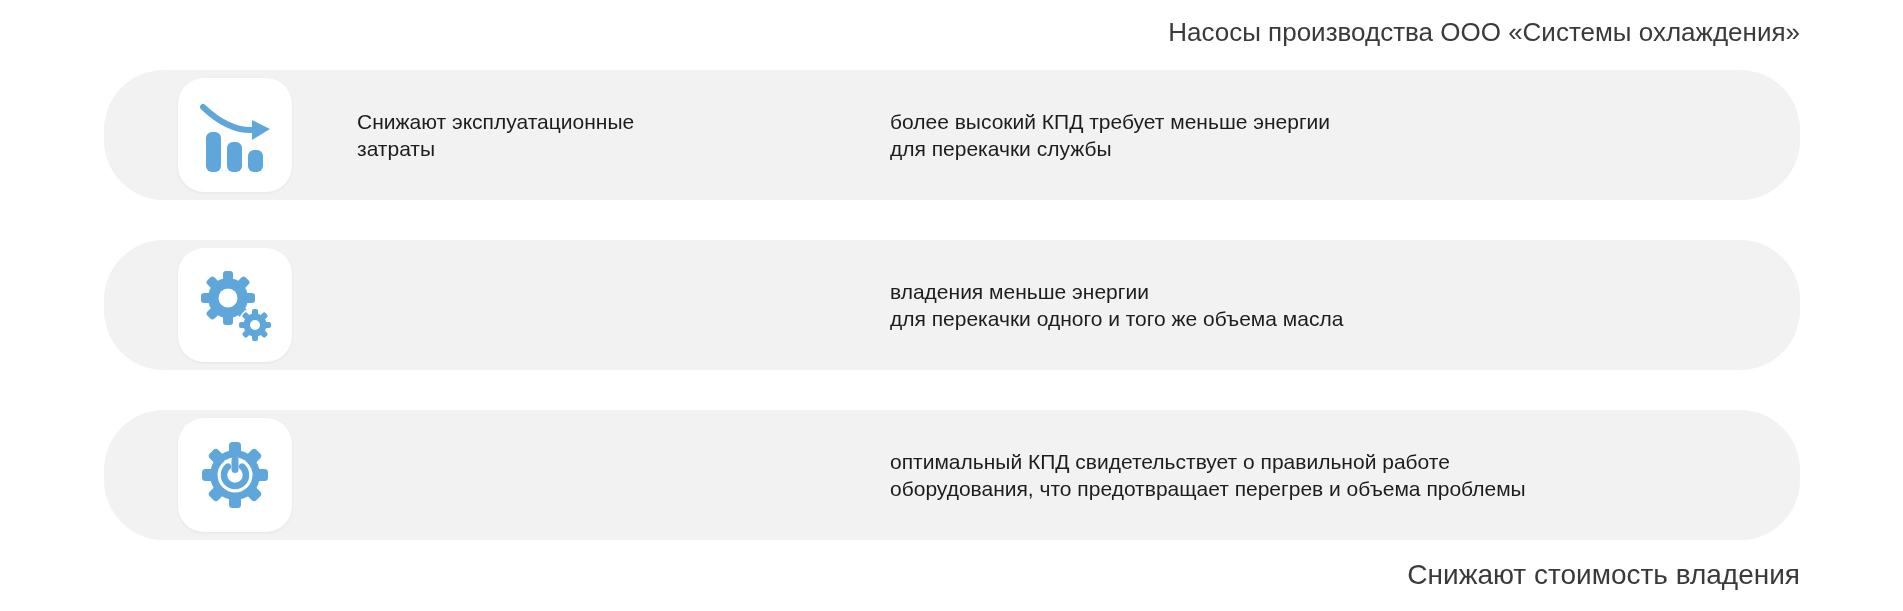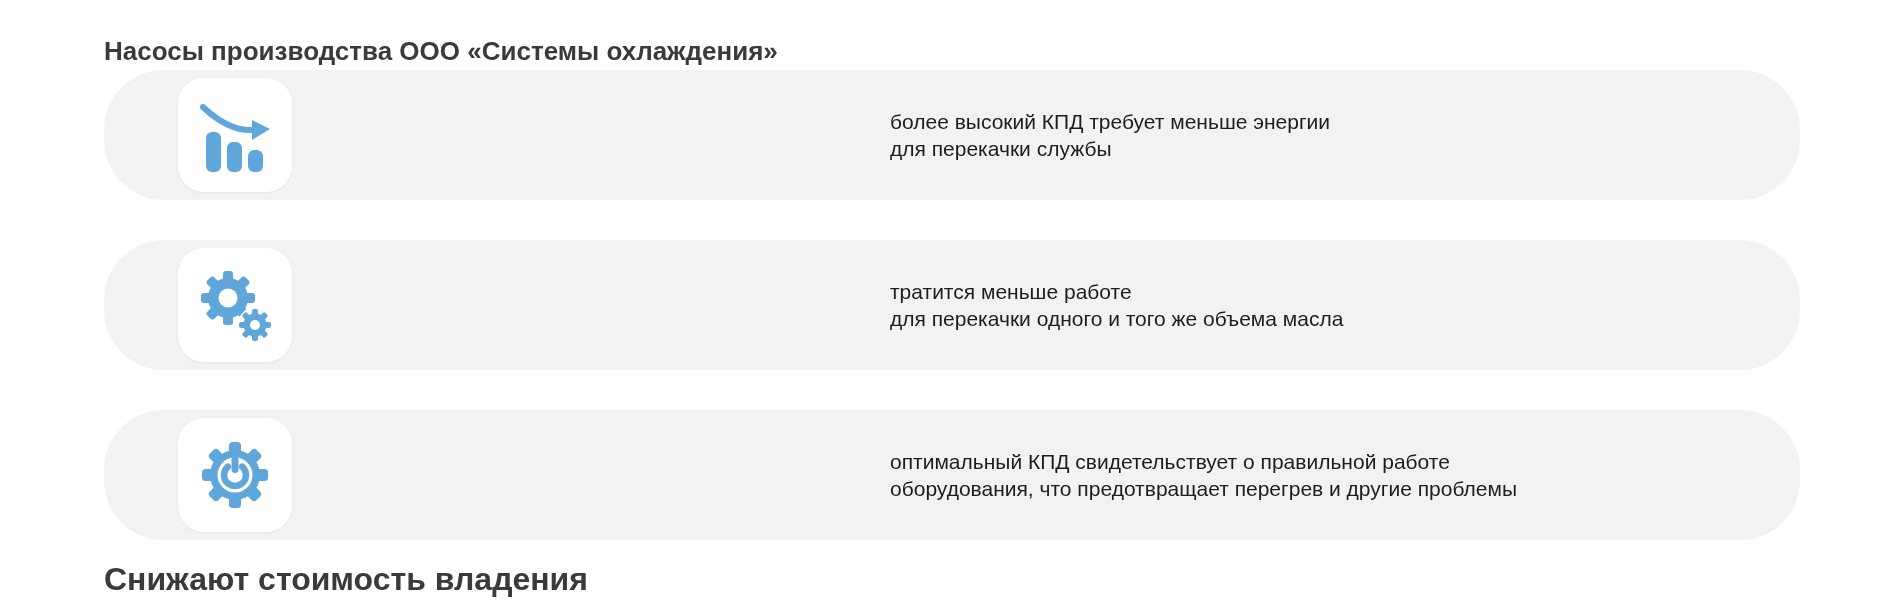--- a/index.html
+++ b/index.html
@@ -12,27 +12,26 @@
     width: 1903px;
     height: 611px;
     background: #ffffff;
     font-family: "Liberation Sans", sans-serif;
     overflow: hidden;
   }
   .title, .footer {
     position: absolute;
     left: 104px;
     width: 1696px;
-    text-align: left;
-    font-weight: bold;
+    text-align: right;
+    font-weight: normal;
     color: var(--color-title, #3A3A3A);
-    margin-top: 19px;
   }
   .title  { top: 16px;  font-size: 26px; line-height: 32px; }
-  .footer { top: 545px; font-size: 32px; line-height: 30px; }
+  .footer { top: 560px; font-size: 28px; line-height: 30px; }
   .row {
     position: absolute;
     left: 104px;
     width: 1696px;
     height: 130px;
     border-radius: 60px;
     background: var(--color-row_bg, #F2F2F2);
   }
   .row-1 { top: 70px; }
   .row-2 { top: 240px; }
@@ -78,20 +77,22 @@
   <div class="row row-1">
     <div class="tile">
       <svg class="icon" viewBox="0 0 74 74" xmlns="http://www.w3.org/2000/svg" fill="currentColor">
         <rect x="8" y="34" width="15" height="40" rx="6"></rect>
         <rect x="29" y="44" width="15" height="30" rx="6"></rect>
         <rect x="50" y="52" width="15" height="22" rx="6"></rect>
         <path d="M5 9 C 25 28, 42 33, 56 32" fill="none" stroke="currentColor" stroke-width="6" stroke-linecap="round"></path>
         <polygon points="54,22 72,31 54,42"></polygon>
       </svg>
     </div>
+    <div class="benefit">Снижают эксплуатационные
+затраты</div>
     <div class="explanation">более высокий КПД требует меньше энергии
 для перекачки службы</div>
   </div>
 
   <div class="row row-2">
     <div class="tile">
       <svg class="icon" viewBox="0 0 74 74" xmlns="http://www.w3.org/2000/svg" fill="currentColor">
         <g>
           <rect x="25" y="3" width="10" height="14" rx="3"></rect>
           <rect x="25" y="3" width="10" height="14" rx="3" transform="rotate(45 30 30)"></rect>
@@ -112,21 +113,21 @@
           <rect x="54" y="41" width="6" height="9" rx="2" transform="rotate(135 57 57)"></rect>
           <rect x="54" y="41" width="6" height="9" rx="2" transform="rotate(180 57 57)"></rect>
           <rect x="54" y="41" width="6" height="9" rx="2" transform="rotate(225 57 57)"></rect>
           <rect x="54" y="41" width="6" height="9" rx="2" transform="rotate(270 57 57)"></rect>
           <rect x="54" y="41" width="6" height="9" rx="2" transform="rotate(315 57 57)"></rect>
           <circle cx="57" cy="57" r="11.5"></circle>
           <circle cx="57" cy="57" r="5" fill="#FFFFFF"></circle>
         </g>
       </svg>
     </div>
-    <div class="explanation">тратится меньше работе
+    <div class="explanation">владения меньше энергии
 для перекачки одного и того же объема масла</div>
   </div>
 
   <div class="row row-3">
     <div class="tile">
       <svg class="icon" viewBox="0 0 74 74" xmlns="http://www.w3.org/2000/svg" fill="currentColor">
         <g>
           <rect x="31" y="4" width="12" height="13" rx="3.5"></rect>
           <rect x="31" y="4" width="12" height="13" rx="3.5" transform="rotate(45 37 37)"></rect>
           <rect x="31" y="4" width="12" height="13" rx="3.5" transform="rotate(90 37 37)"></rect>
@@ -136,18 +137,18 @@
           <rect x="31" y="4" width="12" height="13" rx="3.5" transform="rotate(270 37 37)"></rect>
           <rect x="31" y="4" width="12" height="13" rx="3.5" transform="rotate(315 37 37)"></rect>
           <circle cx="37" cy="37" r="25"></circle>
           <circle cx="37" cy="37" r="17.5" fill="#FFFFFF"></circle>
         </g>
         <path d="M44.07 28.57 A 11 11 0 1 1 29.93 28.57" fill="none" stroke="currentColor" stroke-width="6.5" stroke-linecap="round"></path>
         <rect x="33.5" y="18.5" width="7" height="16.5" rx="3.5"></rect>
       </svg>
     </div>
     <div class="explanation">оптимальный КПД свидетельствует о правильной работе
-оборудования, что предотвращает перегрев и другие проблемы</div>
+оборудования, что предотвращает перегрев и объема проблемы</div>
   </div>
 
   <div class="footer">Снижают стоимость владения</div>
 
 </div>
 
 </body></html>

